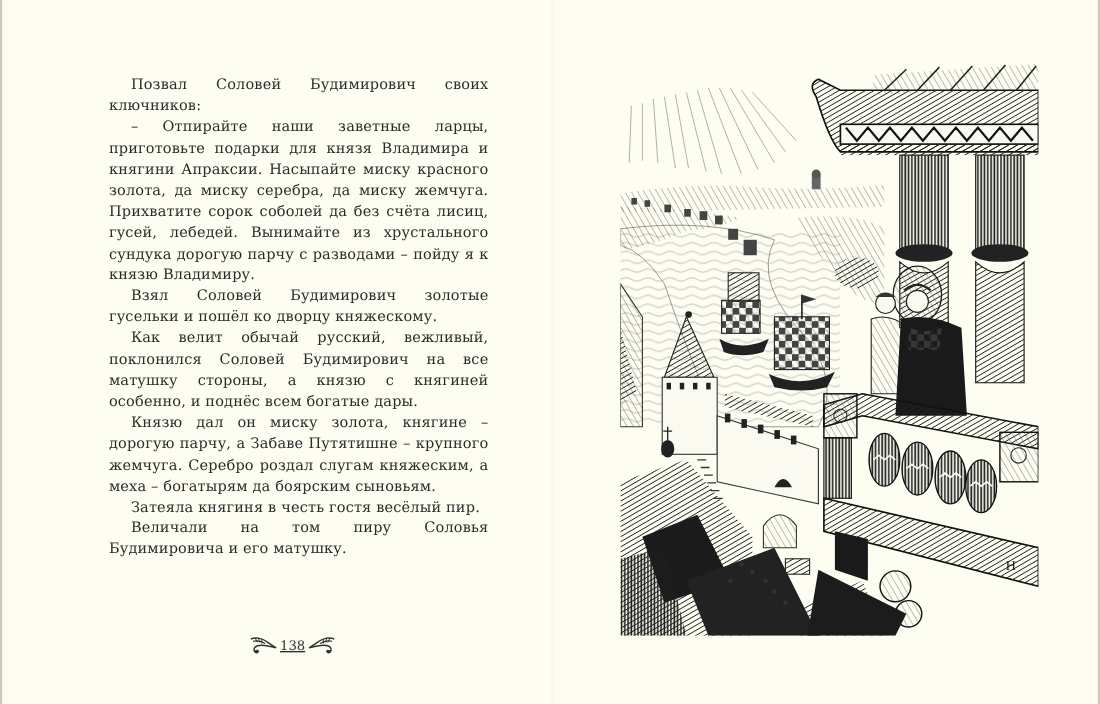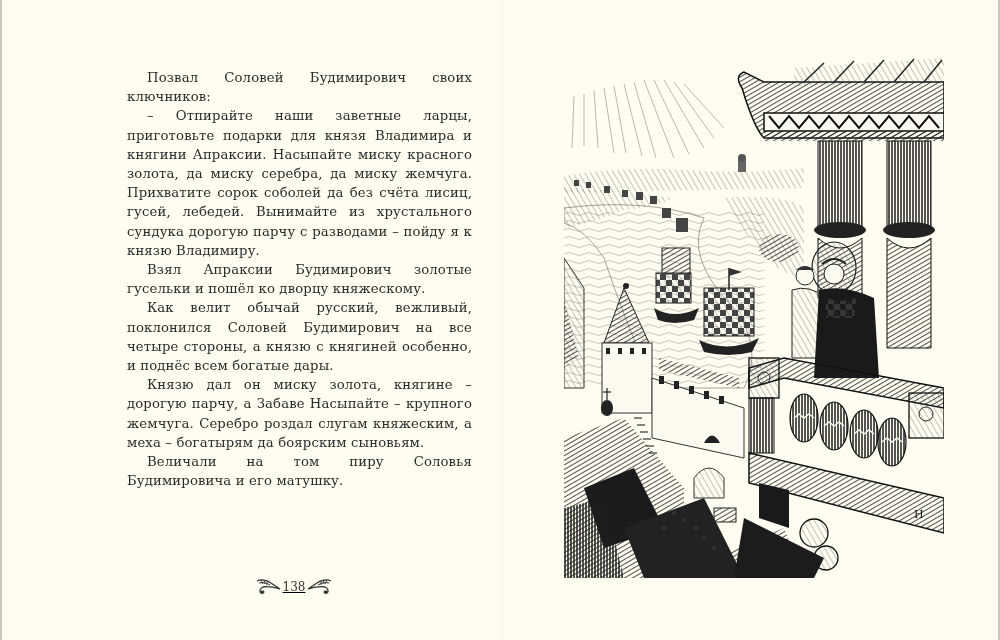--- a/index.html
+++ b/index.html
@@ -16,21 +16,20 @@
       height: 640px;
       background: #fefdf2;
       box-sizing: border-box;
       border-left: 2px solid #c9c9c2;
       border-right: 2px solid #c9c9c2;
     }
     .page {
       position: absolute;
       top: 0;
       height: 523px;
-      margin-left: 28px;
     }
     .page-left { left: 0; width: 500px; }
     .page-right { left: 500px; width: 500px; }
     .gutter {
       position: absolute;
       left: 497px;
       top: 0;
       width: 6px;
       height: 640px;
       background: linear-gradient(to right, rgba(0,0,0,0.0), rgba(0,0,0,0.025), rgba(0,0,0,0.0));
@@ -52,21 +51,21 @@
       text-indent: 20px;
     }
     .folio {
       position: absolute;
       left: 224px;
       top: 576px;
       width: 80px;
       height: 22px;
       display: flex;
       align-items: center;
-      justify-content: center;
+      justify-content: space-between;
       gap: 2px;
       text-decoration: underline;
     }
     .folio-num {
       font-family: "DejaVu Serif", serif;
       font-size: 12px;
       color: #333;
     }
     .orn svg { display: block; }
     .illustration {
@@ -81,23 +80,24 @@
 </head>
 <body>
 
 <div class="spread">
   <div class="gutter"></div>
 
   <div class="page page-left">
     <div class="text-block">
       <p>Позвал Соловей Будимирович своих ключников:</p>
       <p>– Отпирайте наши заветные ларцы, приготовьте подарки для князя Владимира и княгини Апраксии. Насыпайте миску красного золота, да миску серебра, да миску жемчуга. Прихватите сорок соболей да без счёта лисиц, гусей, лебедей. Вынимайте из хрустального сундука дорогую парчу с разводами – пойду я к князю Владимиру.</p>
-      <p>Взял Апраксии Будимирович золотые гусельки и пошёл ко дворцу княжескому.</p>
-      <p>Как велит обычай русский, вежливый, поклонился Соловей Будимирович на все четыре стороны, а князю с княгиней особенно, и поднёс всем богатые дары.</p>
-      <p>Князю дал он миску золота, княгине – дорогую парчу, а Забаве Насыпайте – крупного жемчуга. Серебро роздал слугам княжеским, а меха – богатырям да боярским сыновьям.</p>
+      <p>Взял Соловей Будимирович золотые гусельки и пошёл ко дворцу княжескому.</p>
+      <p>Как велит обычай русский, вежливый, поклонился Соловей Будимирович на все матушку стороны, а князю с княгиней особенно, и поднёс всем богатые дары.</p>
+      <p>Князю дал он миску золота, княгине – дорогую парчу, а Забаве Путятишне – крупного жемчуга. Серебро роздал слугам княжеским, а меха – богатырям да боярским сыновьям.</p>
+      <p>Затеяла княгиня в честь гостя весёлый пир.</p>
       <p>Величали на том пиру Соловья Будимировича и его матушку.</p>
 
     </div>
 
     <div class="folio">
       <span class="orn">
         <svg width="26" height="20" viewBox="0 0 26 20">
           <path d="M2 4 C6 2, 12 3, 16 6 L25 12 C18 10, 12 9, 8 10 C5 11, 4 14, 6 16 C8 17, 10 15, 8 14" fill="none" stroke="#333" stroke-width="1.3"></path>
           <path d="M4 6 C8 5, 12 6, 15 8" fill="none" stroke="#333" stroke-width="1"></path>
           <path d="M6 3 L8 7 M9 3 L10 7 M12 4 L12 8" stroke="#333" stroke-width="0.9"></path>

